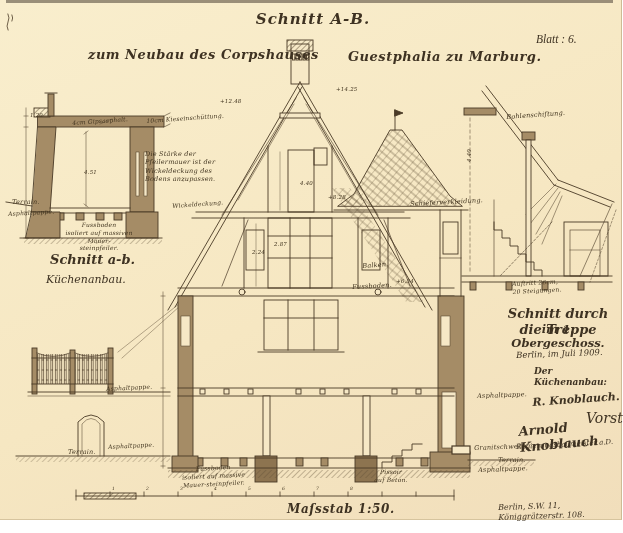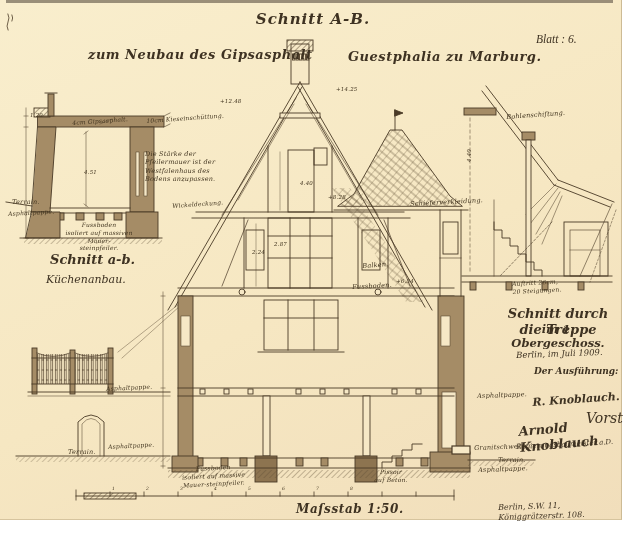--- a/index.html
+++ b/index.html
@@ -17,21 +17,21 @@
   .t-sub{font-size:13px;font-weight:600;letter-spacing:.5px;}
   .t-sheet{font-size:11.5px;font-family:Liberation Serif, serif;}
   .cap1{font-size:13px;font-weight:600;}
   .cap2{font-size:11px;}
   .stair-cap1{font-size:13px;font-weight:600;width:124px;text-align:center;}
   .stair-cap2{font-size:11.5px;font-weight:600;width:124px;text-align:center;}
   .tb{font-size:8.5px;}
   .tb-head{font-size:9px;font-weight:600;}
   .tb-owner{font-size:7.6px;width:132px;}
   .script{font-weight:600;}
-  .scale-lbl{font-size:12px;font-weight:600;letter-spacing:.6px;margin-left:9px;}
+  .scale-lbl{font-size:12px;font-weight:600;letter-spacing:.6px;}
 </style>
 </head>
 <body>
 <div id="stage">
 
 <div class="paper"></div>
 <div class="scan-edge-top"></div>
 
 <svg width="623" height="533" viewBox="0 0 623 533">
   <defs>
@@ -242,46 +242,46 @@
 
     <g>
       <line x1="76" y1="496" x2="454" y2="496"></line>
       <rect x="84" y="493" width="52" height="6" fill="url(#hatch)"></rect>
       <path d="M76,490 v10 M110,492 v4 M144,492 v4 M178,492 v4 M212,492 v4 M246,492 v4 M280,492 v4 M314,492 v4 M348,492 v4 M382,492 v4 M416,492 v4 M454,490 v10" stroke-width="0.8"></path>
     </g>
   </g>
 </svg>
 
 <div class="lbl t-title" style="left:238px;top:10px;">Schnitt A-B.</div>
-<div class="lbl t-sub" style="left:88px;top:47px;">zum Neubau des Gipsasphalt</div>
+<div class="lbl t-sub" style="left:88px;top:47px;">zum Neubau des Corpshauses</div>
 <div class="lbl t-sub" style="left:348px;top:49px;text-align:right;">Guestphalia zu Marburg.</div>
 <div class="lbl t-sheet" style="left:536px;top:33px;">Blatt : 6.</div>
 
 <div class="lbl cap1" style="left:50px;top:252px;">Schnitt a-b.</div>
 <div class="lbl cap2" style="left:46px;top:273px;">Küchenanbau.</div>
 
 <div class="lbl stair-cap1" style="left:496px;top:306px;">Schnitt durch die Treppe</div>
 <div class="lbl stair-cap2" style="left:496px;top:323px;">im 1. Obergeschoss.</div>
 
 <div class="lbl tb" style="left:516px;top:350px;transform:rotate(-2deg);">Berlin, im Juli 1909.</div>
-<div class="lbl tb-head" style="left:534px;top:366px;">Der Ausführung:</div>
+<div class="lbl tb-head" style="left:534px;top:366px;">Der Küchenanbau:</div>
 <div class="lbl script" style="left:532px;top:396px;font-size:11px;transform:rotate(-4deg);">R. Knoblauch.</div>
 <div class="lbl tb" style="left:550px;top:410px;font-size:14px;margin-left:36px;">Vorstand.</div>
 <div class="lbl script" style="left:518px;top:424px;font-size:13px;transform:rotate(-5deg);">Arnold Knoblauch</div>
 <div class="lbl" style="left:516px;top:443px;font-size:7px;transform:rotate(-3deg);">Regierungsbaumeister a.D.</div>
 <div class="lbl" style="left:498px;top:503px;font-size:8px;width:122px;transform:rotate(-2deg);">Berlin, S.W. 11, Königgrätzerstr. 108.</div>
 
 <div class="lbl scale-lbl" style="left:287px;top:502px;">Maſsstab 1:50.</div>
 
 <div id="annotation-layer">
       <div class="ann" style="left: 72px; top: 119px; font-size: 6px; transform: rotate(-4deg);">4cm Gipsasphalt.</div>
       <div class="ann" style="left: 146px; top: 117px; font-size: 6px; transform: rotate(-4deg);">10cm Kieseinschüttung.</div>
       <div class="ann" style="left: 145px; top: 150px; font-size: 6.5px;">Die Stärke der
 Pfeilermauer ist der
-Westfalenhaus des
+Wickeldeckung des
 Bodens anzupassen.</div>
       <div class="ann" style="left: 172px; top: 202px; font-size: 6px; transform: rotate(-4deg);">Wickeldeckung.</div>
       <div class="ann" style="left: 12px; top: 198px; font-size: 6.5px;">Terrain.</div>
       <div class="ann" style="left: 8px; top: 210px; font-size: 6px; transform: rotate(-3deg);">Asphaltpappe.</div>
       <div class="ann" style="left: 54px; top: 221px; font-size: 6px; width: 90px; text-align: center;">Fussboden
 isoliert auf massiven Mauer-
 steinpfeiler.</div>
       <div class="ann" style="left: 410px; top: 200px; font-size: 6.5px; transform: rotate(-3deg);">Schieferverkleidung.</div>
       <div class="ann" style="left: 362px; top: 262px; font-size: 6.5px; transform: rotate(-4deg);">Balken.</div>
       <div class="ann" style="left: 352px; top: 283px; font-size: 6.5px; transform: rotate(-3deg);">Fussboden.</div>

